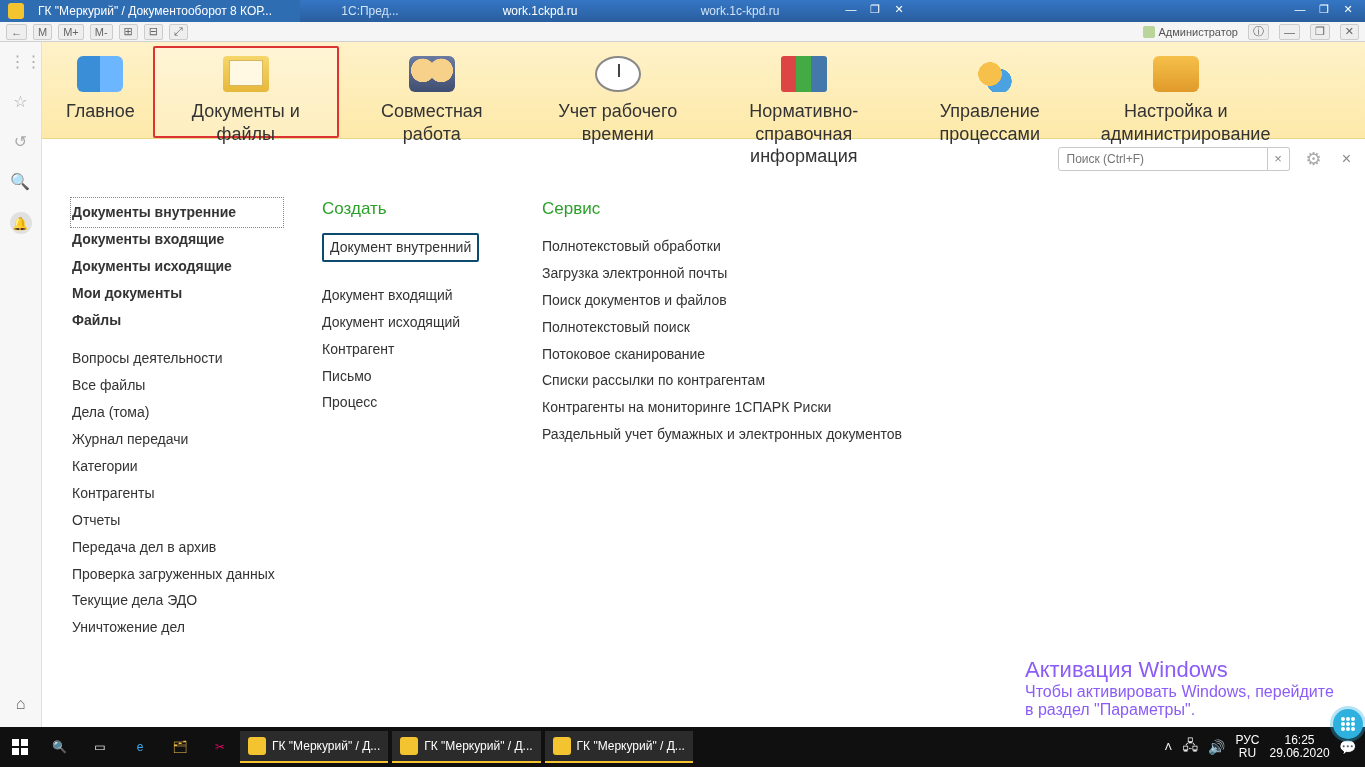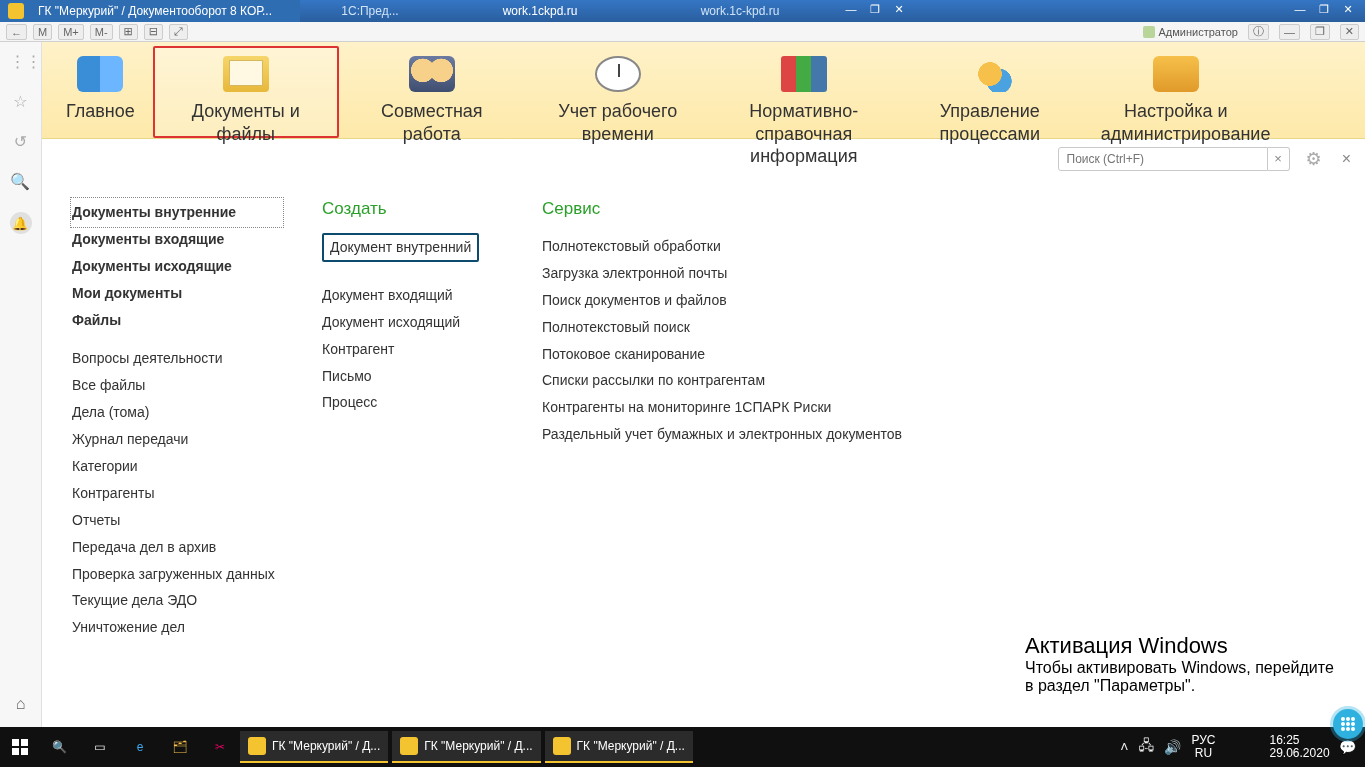--- a/index.html
+++ b/index.html
@@ -46,36 +46,36 @@
   .content { display:flex; padding: 20px 30px; gap: 40px; position:relative; height: 100%; }
   .col { min-width: 180px; }
   .col-header { color:#2aa02a; font-size:17px; margin-bottom:14px; font-weight:normal;}
   .nav-link { display:block; padding: 4px 0; color:#333; cursor:pointer; font-size:14px; line-height:1.35;}
   .nav-link.bold { font-weight:bold; }
   .nav-link.dotted { outline:1px dotted #888; outline-offset:1px; }
   .nav-link.boxed { border:2px solid #0c4a6e; padding:3px 6px; display:inline-block; border-radius:2px; margin-bottom:20px;}
 
   .col-sep { height: 12px; }
 
-  .watermark { position:absolute; right:20px; bottom:32px; color:#000000; pointer-events:none; }
+  .watermark { position:absolute; right:20px; bottom:8px; color:#8b5cf6; pointer-events:none; }
   .watermark .wtitle { font-size:22px; }
   .watermark .wtext { font-size:16px; max-width:320px; }
 
   
   .taskbar { position:absolute; left:0; right:0; bottom:0; height:40px; background:#101010; display:flex; align-items:center; color:#fff; font-size:12px; }
   .tb-start { width:40px; height:40px; display:flex; align-items:center; justify-content:center; cursor:pointer;}
   .tb-startgrid { width:16px; height:16px; display:grid; grid-template-columns:1fr 1fr; grid-template-rows:1fr 1fr; gap:2px;}
   .tb-startgrid span { background:#fff; }
   .task-ico { width:40px; height:40px; display:flex; align-items:center; justify-content:center; cursor:pointer;}
   .task-entry { height:32px; background:#2b2b2b; display:flex; align-items:center; gap:6px; padding:0 8px; margin-right:4px; cursor:pointer; max-width:160px; border-bottom:2px solid #f4c430;}
   .task-label { white-space:nowrap; overflow:hidden; text-overflow:ellipsis; max-width:120px;}
   .task-oneico { width:18px; height:18px; background:#f4c430; border-radius:3px; }
   .tray { margin-left:auto; display:flex; align-items:center; gap:10px; padding-right:8px;}
   .tray .lang { text-align:center; line-height:1.1;}
-  .tray .clock { line-height:1.1;margin-left:44px;}
+  .tray .clock { text-align:center; line-height:1.1;}
   .tray-ico { color:#eee; font-size:14px; cursor:pointer;}
   .bubble { width:30px; height:30px; border-radius:50%; background:#2fb1e0; position:absolute; right:2px; bottom:28px; box-shadow:0 0 0 3px rgba(47,177,224,0.35); display:flex; align-items:center; justify-content:center;}
   .bubble-dots { width:14px; height:14px; display:grid; grid-template-columns:repeat(3,1fr); grid-template-rows:repeat(3,1fr); gap:1px;}
   .bubble-dots span{background:#fff; border-radius:50%;}
 
   
   .ico-lamp { background: conic-gradient(#6bb6ff 0 50%, #3a8ed8 50% 100%); border-radius: 6px; }
   .ico-folder { background: linear-gradient(#f6d66a,#e7b83a); border-radius:4px; position:relative;}
   .ico-folder:after{content:""; position:absolute; left:6px; top:4px; right:6px; bottom:6px; background:#fff8e3; border:1px solid #d7b760;}
   .ico-people { background: radial-gradient(circle at 30% 40%, #f7d08a 0 30%, transparent 31%), radial-gradient(circle at 70% 40%, #f7d08a 0 30%, transparent 31%), linear-gradient(#6b7aa0,#3f4e70); border-radius:6px;}

